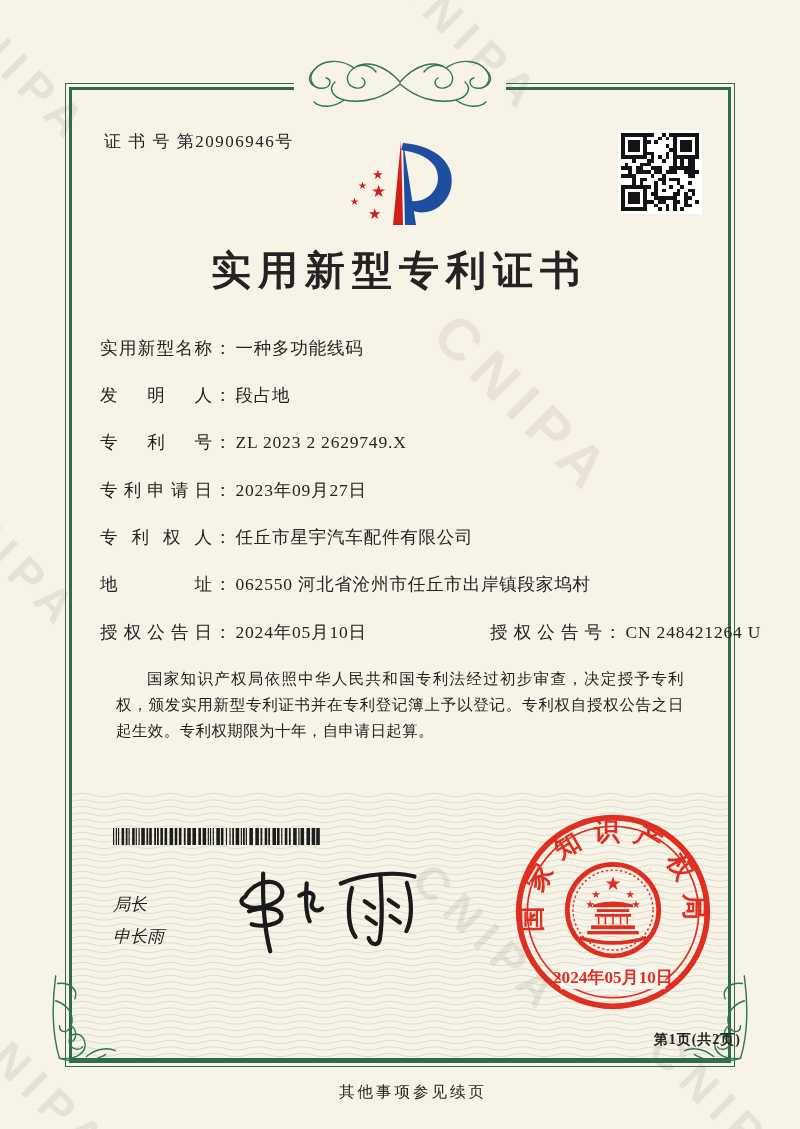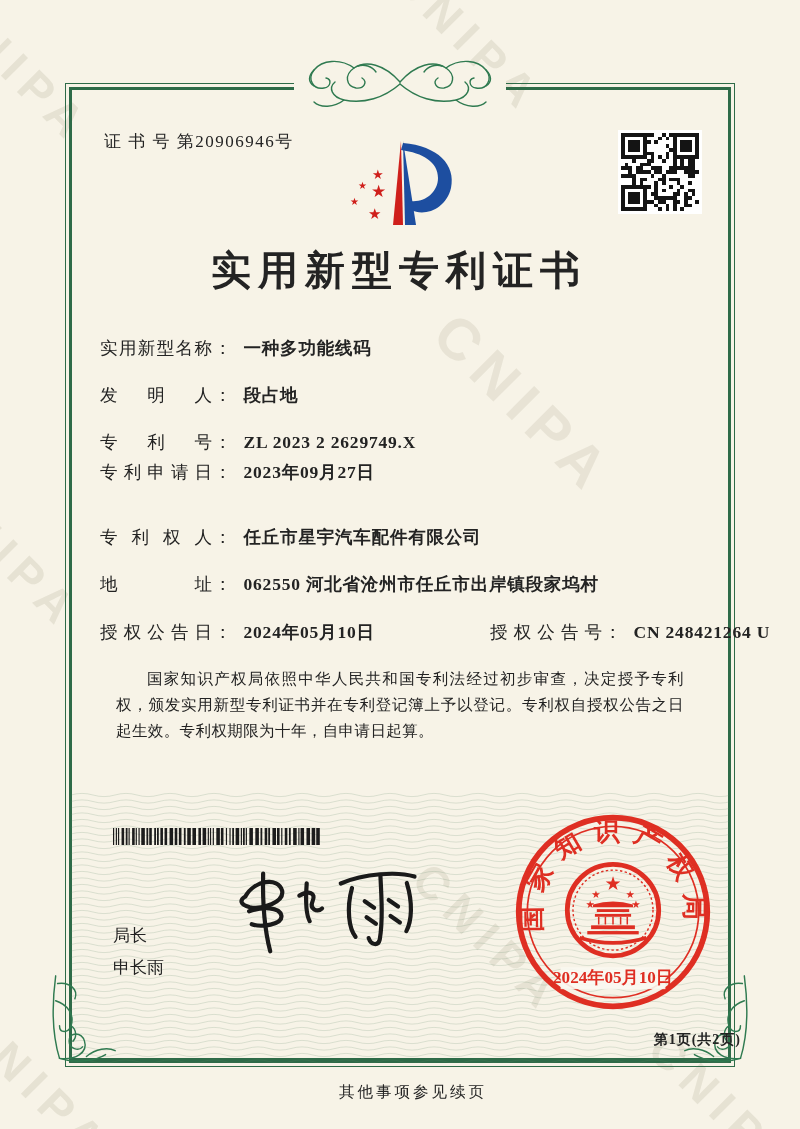--- a/index.html
+++ b/index.html
@@ -31,32 +31,32 @@
   .docnum{position:absolute;left:104px;top:130px;font-size:17px;letter-spacing:1.5px;z-index:3;}
   .logo{position:absolute;left:344px;top:132px;width:120px;height:102px;z-index:3;}
   .qr{position:absolute;left:618px;top:130px;width:84px;height:84px;background:#fff;padding:3px;box-sizing:border-box;z-index:3;}
   .cert-title{
     position:absolute;left:65px;top:243px;width:668px;text-align:center;
     font-size:40px;font-weight:bold;letter-spacing:7px;z-index:3;
   }
   .field{position:absolute;left:100px;font-size:17.5px;z-index:3;white-space:nowrap;}
   .flabel{display:inline-block;width:112px;text-align:justify;text-align-last:justify;margin-top:16px;-moz-text-align-last:justify;}
   .fcolon{margin-left:2px;}
-  .fvalue{margin-left:12px;letter-spacing:0.8px;font-weight:bold;}
+  .fvalue{margin-left:4px;letter-spacing:0.8px;}
   .field2{position:absolute;left:390px;top:0;}
   .paras{
     position:absolute;left:98px;top:648px;width:604px;z-index:3;
     font-size:15.5px;line-height:26px;text-align:justify;letter-spacing:0.4px;
   }
   .paras p{margin:18px;text-indent:2em;}
   .barcode{position:absolute;left:113px;top:828px;width:207px;height:17px;z-index:3;}
   .signer{
-    position:absolute;left:113px;top:920px;z-index:3;
+    position:absolute;left:113px;top:889px;z-index:3;
     font-family:"Liberation Sans","DejaVu Sans",sans-serif;
-    font-size:17px;line-height:32px;font-weight:500;
+    font-size:17px;line-height:32px;font-weight:500;font-style:italic;
   }
   .signature{position:absolute;left:222px;top:860px;width:200px;height:95px;z-index:4;transform:rotate(-3deg);}
   .seal{position:absolute;left:513px;top:812px;width:200px;height:200px;z-index:5;opacity:0.94;}
   .pagenum{position:absolute;left:65px;top:1031px;width:668px;text-align:right;font-size:14px;font-weight:bold;z-index:3;letter-spacing:1px;margin-left:8px;}
   .footer-note{position:absolute;left:0;top:1082px;width:800px;text-align:center;font-size:15.5px;letter-spacing:3px;z-index:3;padding-left:13px;}
 </style>
 </head>
 <body>
 
 <div class="page">
@@ -406,21 +406,21 @@
 
   <div class="field" style="top:320px;">
     <span class="flabel">实用新型名称</span><span class="fcolon">：</span><span class="fvalue">一种多功能线码</span>
   </div>
   <div class="field" style="top:367px;">
     <span class="flabel">发明人</span><span class="fcolon">：</span><span class="fvalue">段占地</span>
   </div>
   <div class="field" style="top:414px;">
     <span class="flabel">专利号</span><span class="fcolon">：</span><span class="fvalue">ZL 2023 2 2629749.X</span>
   </div>
-  <div class="field" style="top:444px;">
+  <div class="field" style="top:462px;">
     <span class="flabel">专利申请日</span><span class="fcolon">：</span><span class="fvalue">2023年09月27日</span>
   </div>
   <div class="field" style="top:509px;">
     <span class="flabel">专利权人</span><span class="fcolon">：</span><span class="fvalue">任丘市星宇汽车配件有限公司</span>
   </div>
   <div class="field" style="top:556px;">
     <span class="flabel">地址</span><span class="fcolon">：</span><span class="fvalue">062550 河北省沧州市任丘市出岸镇段家坞村</span>
   </div>
   <div class="field" style="top:604px;">
     <span class="flabel">授权公告日</span><span class="fcolon">：</span><span class="fvalue">2024年05月10日</span>

